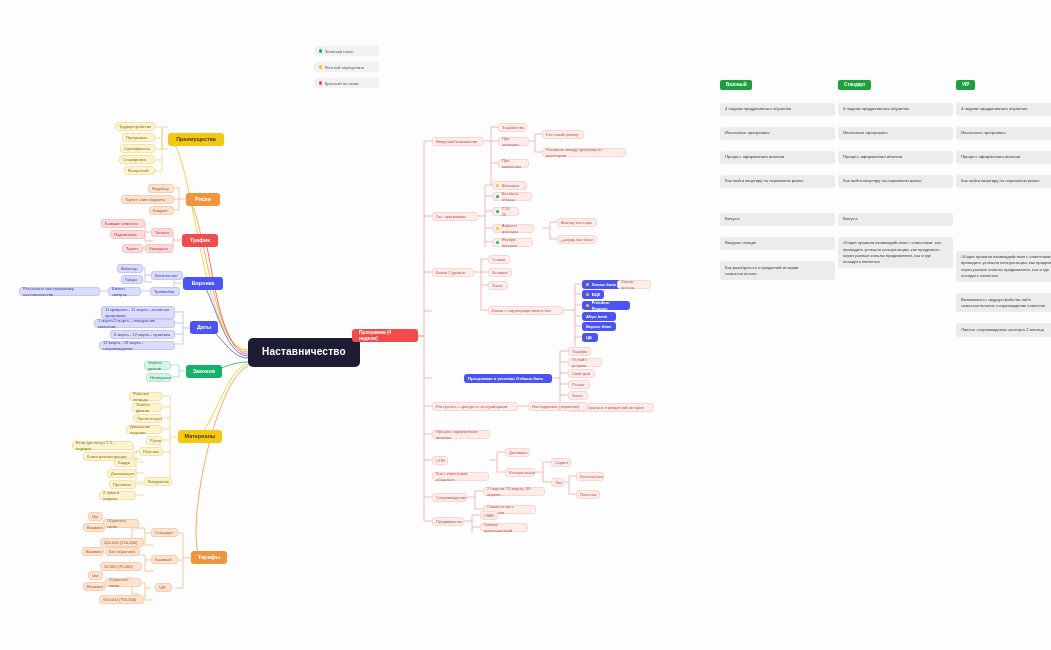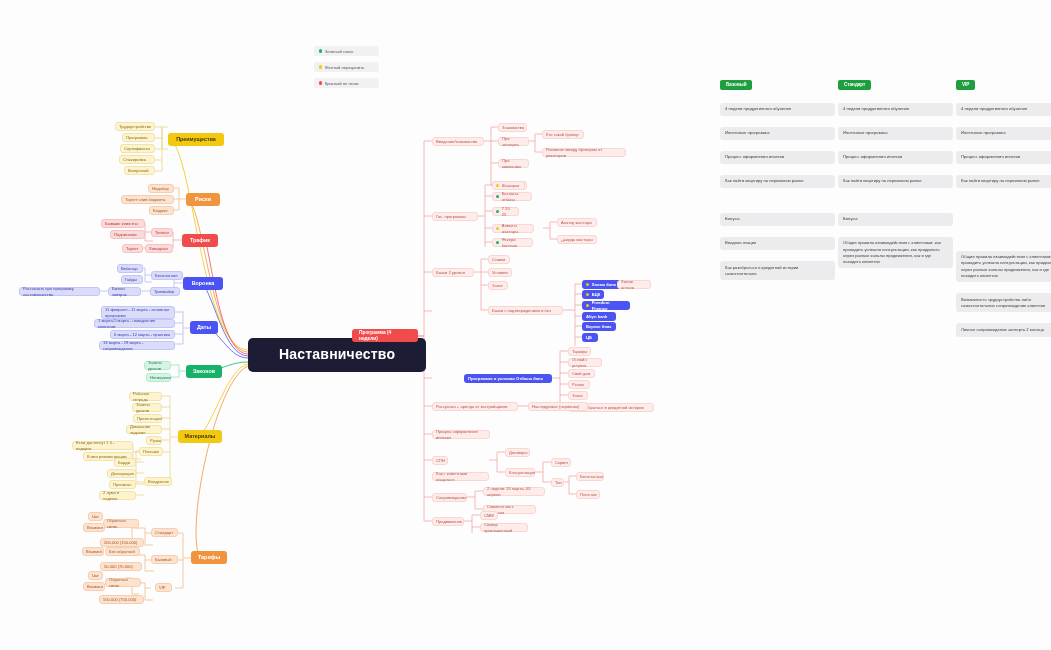--- a/index.html
+++ b/index.html
@@ -9,22 +9,22 @@
     font-family:"Liberation Sans","DejaVu Sans",sans-serif;
     overflow:hidden;position:relative;
   }
   #canvas{position:absolute;inset:0;}
   svg.links{position:absolute;left:0;top:0;width:1051px;height:650px;pointer-events:none;}
 
   .node{position:absolute;box-sizing:border-box;border-radius:3px;
         font-size:4.1px;line-height:1.25;padding:2px 3px;white-space:pre-line;
         display:flex;align-items:center;}
   .node.center{
-     background:#1c1c35;color:#fff;font-size:14px;font-weight:600;
-     padding:8px 31px;border-radius:5px;letter-spacing:.2px;justify-content:center;
+     background:#1c1c35;color:#fff;font-size:10px;font-weight:600;
+     padding:8px 14px;border-radius:5px;letter-spacing:.2px;justify-content:center;
   }
   
   .n-yellow{background:#fdf3cf;color:#8a6d1a;border:.5px solid #f2e3a6;}
   .n-yellow-h{background:#f2c811;color:#4a3a00;font-weight:700;font-size:5.4px;
               border:none;padding:3px 7px;justify-content:center;}
   .n-orange{background:#fde3cf;color:#9a5a28;border:.5px solid #f7cfb0;}
   .n-orange-h{background:#f0953e;color:#fff;font-weight:700;font-size:5.4px;
               border:none;padding:3px 7px;justify-content:center;}
   .n-red{background:#fcdada;color:#a83b3b;border:.5px solid #f7c2c2;}
   .n-red-h{background:#f24b4b;color:#fff;font-weight:700;font-size:5.4px;

